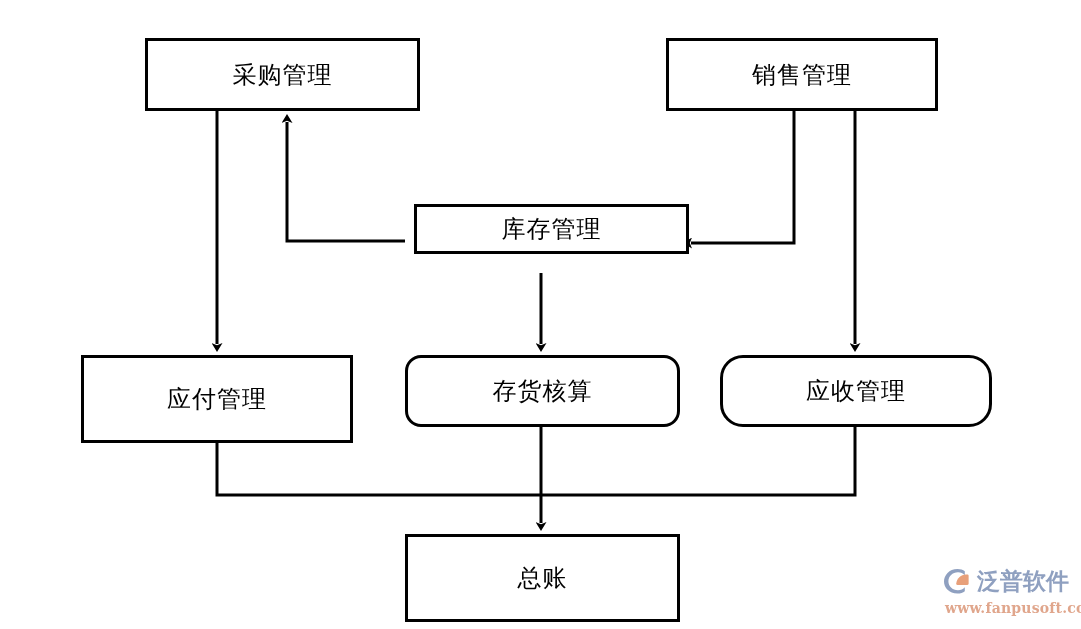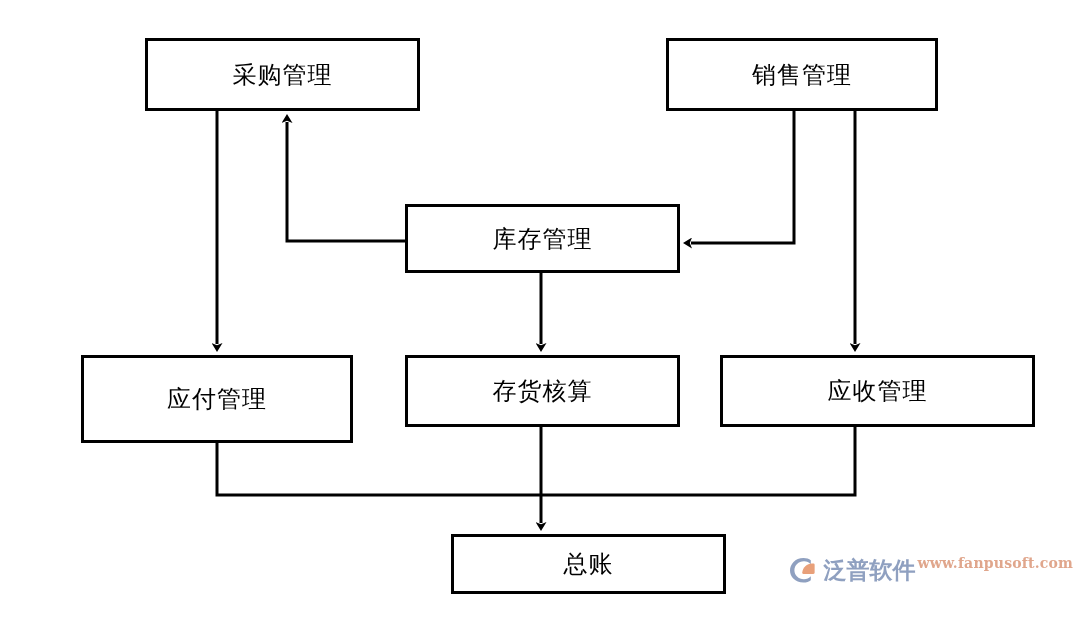--- a/index.html
+++ b/index.html
@@ -45,21 +45,21 @@
     user-select: none;
   }
   
   #watermark {
     position: absolute;
     right: 8px;
     bottom: 14px;
     width: 130px;
     height: 62px;
     display: flex;
-    flex-direction: row;
+    flex-direction: column;
     align-items: flex-start;
     justify-content: flex-end;
     pointer-events: none;
   }
   .wm-top {
     display: flex;
     align-items: center;
     gap: 4px;
     height: 34px;
   }
@@ -122,37 +122,37 @@
   </svg>
 
   <div class="node-box" style="left:145px; top:38px; width:275px; height:73px;">
     <span class="node-label">采购管理</span>
   </div>
 
   <div class="node-box" style="left:666px; top:38px; width:272px; height:73px;justify-content:center;">
     <span class="node-label">销售管理</span>
   </div>
 
-  <div class="node-box" style="left:405px; top:204px; width:275px; height:69px;">
+  <div class="node-box" style="left:414px; top:204px; width:275px; height:50px;">
     <span class="node-label">库存管理</span>
   </div>
 
   <div class="node-box" style="left:81px; top:355px; width:272px; height:88px;">
     <span class="node-label">应付管理</span>
   </div>
 
-  <div class="node-box" style="left:405px; top:355px; width:275px; height:72px;">
+  <div class="node-box" style="left:405px; top:355px; width:275px; height:72px;border-radius:16px;">
     <span class="node-label">存货核算</span>
   </div>
 
-  <div class="node-box" style="left:720px; top:355px; width:315px; height:72px;">
+  <div class="node-box" style="left:720px; top:355px; width:272px; height:72px;border-radius:23px;">
     <span class="node-label">应收管理</span>
   </div>
 
-  <div class="node-box" style="left:405px; top:534px; width:275px; height:60px;margin-left:46px;">
+  <div class="node-box" style="left:405px; top:534px; width:275px; height:88px;">
     <span class="node-label">总账</span>
   </div>
 
   <div id="watermark">
     <div class="wm-top">
       <svg class="wm-mark" viewBox="0 0 30 28" xmlns="http://www.w3.org/2000/svg">
         <path d="M14.5 2 C6 2 1 8.5 1 14.5 C1 20.5 6 26.5 14.5 26.5 C17.5 26.5 20 25.6 21.8 24.2
                  L21.8 20.3 C20.2 22.1 17.8 23.2 15 23.2 C9.4 23.2 5.4 19.3 5.4 14.3
                  C5.4 9.3 9.4 5.3 15 5.3 C17.8 5.3 20.2 6.4 21.8 8.2 L21.8 4.3 C20 2.9 17.5 2 14.5 2 Z" fill="#8fa0c0"></path>
         <path d="M22.6 7.5 C18.2 7.5 14 11 13.2 16.5 C13.1 17.3 13.6 17.9 14.4 17.9

